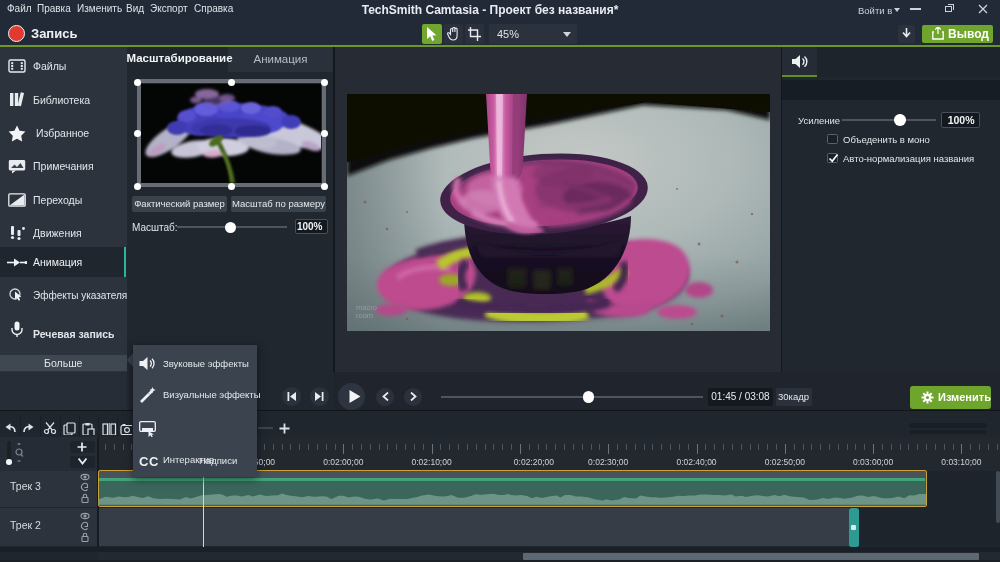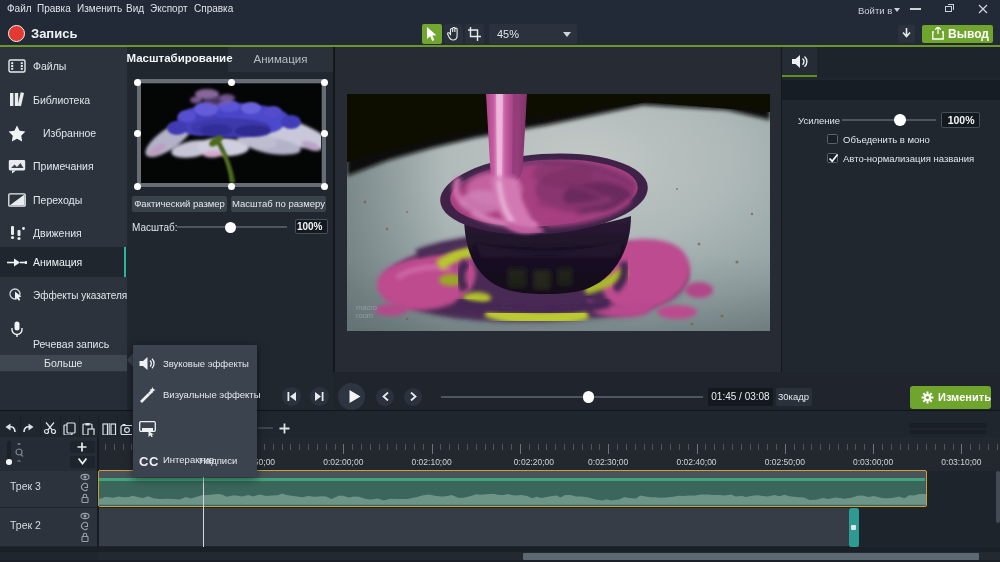--- a/index.html
+++ b/index.html
@@ -9,20 +9,21 @@
 <body>
 <div id="app">
 
 <div class="abs" id="titlebar" style="left:0;top:0;width:1000px;height:18px;background:#222937;"></div>
 <div class="abs" style="top:3px;left:7px;font-size:10px;color:#dde2e8;">Файл</div>
 <div class="abs" style="top:3px;left:37px;font-size:10px;color:#dde2e8;">Правка</div>
 <div class="abs" style="top:3px;left:77px;font-size:10px;color:#dde2e8;">Изменить</div>
 <div class="abs" style="top:3px;left:126px;font-size:10px;color:#dde2e8;">Вид</div>
 <div class="abs" style="top:3px;left:150px;font-size:10px;color:#dde2e8;">Экспорт</div>
 <div class="abs" style="top:3px;left:194px;font-size:10px;color:#dde2e8;">Справка</div>
+<div class="abs" style="top:2.5px;left:290px;width:400px;text-align:center;font-size:12px;font-weight:bold;color:#e8ebef;">TechSmith Camtasia - Проект без названия*</div>
 <div class="abs" style="top:4.5px;left:858px;font-size:9.5px;color:#ccd2d9;">Войти в</div>
 <div class="abs" style="top:8px;left:893.5px;width:0;height:0;border-left:3.5px solid transparent;border-right:3.5px solid transparent;border-top:4.5px solid #ccd2d9;"></div>
 <div class="abs" style="top:8px;left:910px;width:11px;height:1.5px;background:#ccd2d9;"></div>
 <div class="abs" style="top:3.5px;left:947.5px;width:6.5px;height:6.5px;border-top:1.2px solid #ccd2d9;border-right:1.2px solid #ccd2d9;"></div>
 <div class="abs" style="top:5.5px;left:945px;width:6.5px;height:6.5px;border:1.2px solid #ccd2d9;background:#222937;"></div>
 <svg class="abs" style="top:4px;left:978px;" width="10" height="10">
       <path d="M1,1 L9,9 M9,1 L1,9" stroke="#ccd2d9" stroke-width="1.3"></path>
     </svg>
 
 <div class="abs" style="left:0;top:18px;width:1000px;height:27px;background:#222937;"></div>
@@ -59,27 +60,27 @@
 
 <div class="abs" id="sidebar" style="left:0;top:47px;width:126.5px;height:363px;background:#2c333d;"></div>
 <div class="abs" style="left:0;top:246.7px;width:126.5px;height:30.6px;background:#20262e;"></div>
 <div class="abs" style="left:123.6px;top:246.7px;width:2.2px;height:30.6px;background:#2ab5a0;"></div>
 <div class="abs" style="left:0;top:354.8px;width:126.5px;height:16.7px;background:#3f4750;"></div>
 <div class="abs" style="left:0;top:357px;width:126.5px;text-align:center;font-size:10.5px;color:#dfe3e6;">Больше</div>
 <div class="abs" style="left:0;top:371.5px;width:126.5px;height:38.5px;background:#272d36;"></div>
 
 <div class="abs" style="left:33px;top:60px;font-size:10.5px;color:#e2e6ea;">Файлы</div>
 <div class="abs" style="left:33px;top:93.5px;font-size:10.5px;color:#e2e6ea;">Библиотека</div>
-<div class="abs" style="left:22px;top:127px;font-size:10.5px;color:#e2e6ea;padding-left:21px;">Избранное</div>
+<div class="abs" style="left:15px;top:127px;font-size:10.5px;color:#e2e6ea;padding-left:21px;">Избранное</div>
 <div class="abs" style="left:33px;top:160.3px;font-size:10.5px;color:#e2e6ea;">Примечания</div>
 <div class="abs" style="left:33px;top:193.6px;font-size:10.5px;color:#e2e6ea;">Переходы</div>
 <div class="abs" style="left:33px;top:227px;font-size:10.5px;color:#e2e6ea;">Движения</div>
 <div class="abs" style="left:33px;top:256px;font-size:10.5px;color:#eef1f4;">Анимация</div>
 <div class="abs" style="left:33px;top:289.5px;font-size:10px;color:#e2e6ea;">Эффекты указателя</div>
-<div class="abs" style="left:33px;top:338px;font-size:10.5px;color:#e2e6ea;">Речевая запись</div>
+<div class="abs" style="left:33px;top:328px;font-size:10.5px;color:#e2e6ea;font-weight:bold;">Речевая запись</div>
 
 <svg class="abs" style="left:8px;top:58px;" width="18" height="16">
   <rect x="1" y="2" width="16" height="12" rx="1.5" fill="none" stroke="#e8ecef" stroke-width="1.4"></rect>
   <rect x="3.2" y="4.2" width="2" height="2" fill="#e8ecef"></rect>
       <rect x="3.2" y="7" width="2" height="2" fill="#e8ecef"></rect>
       <rect x="3.2" y="9.8" width="2" height="2" fill="#e8ecef"></rect>
   <rect x="12.8" y="4.2" width="2" height="2" fill="#e8ecef"></rect>
       <rect x="12.8" y="7" width="2" height="2" fill="#e8ecef"></rect>
       <rect x="12.8" y="9.8" width="2" height="2" fill="#e8ecef"></rect>
 </svg>

